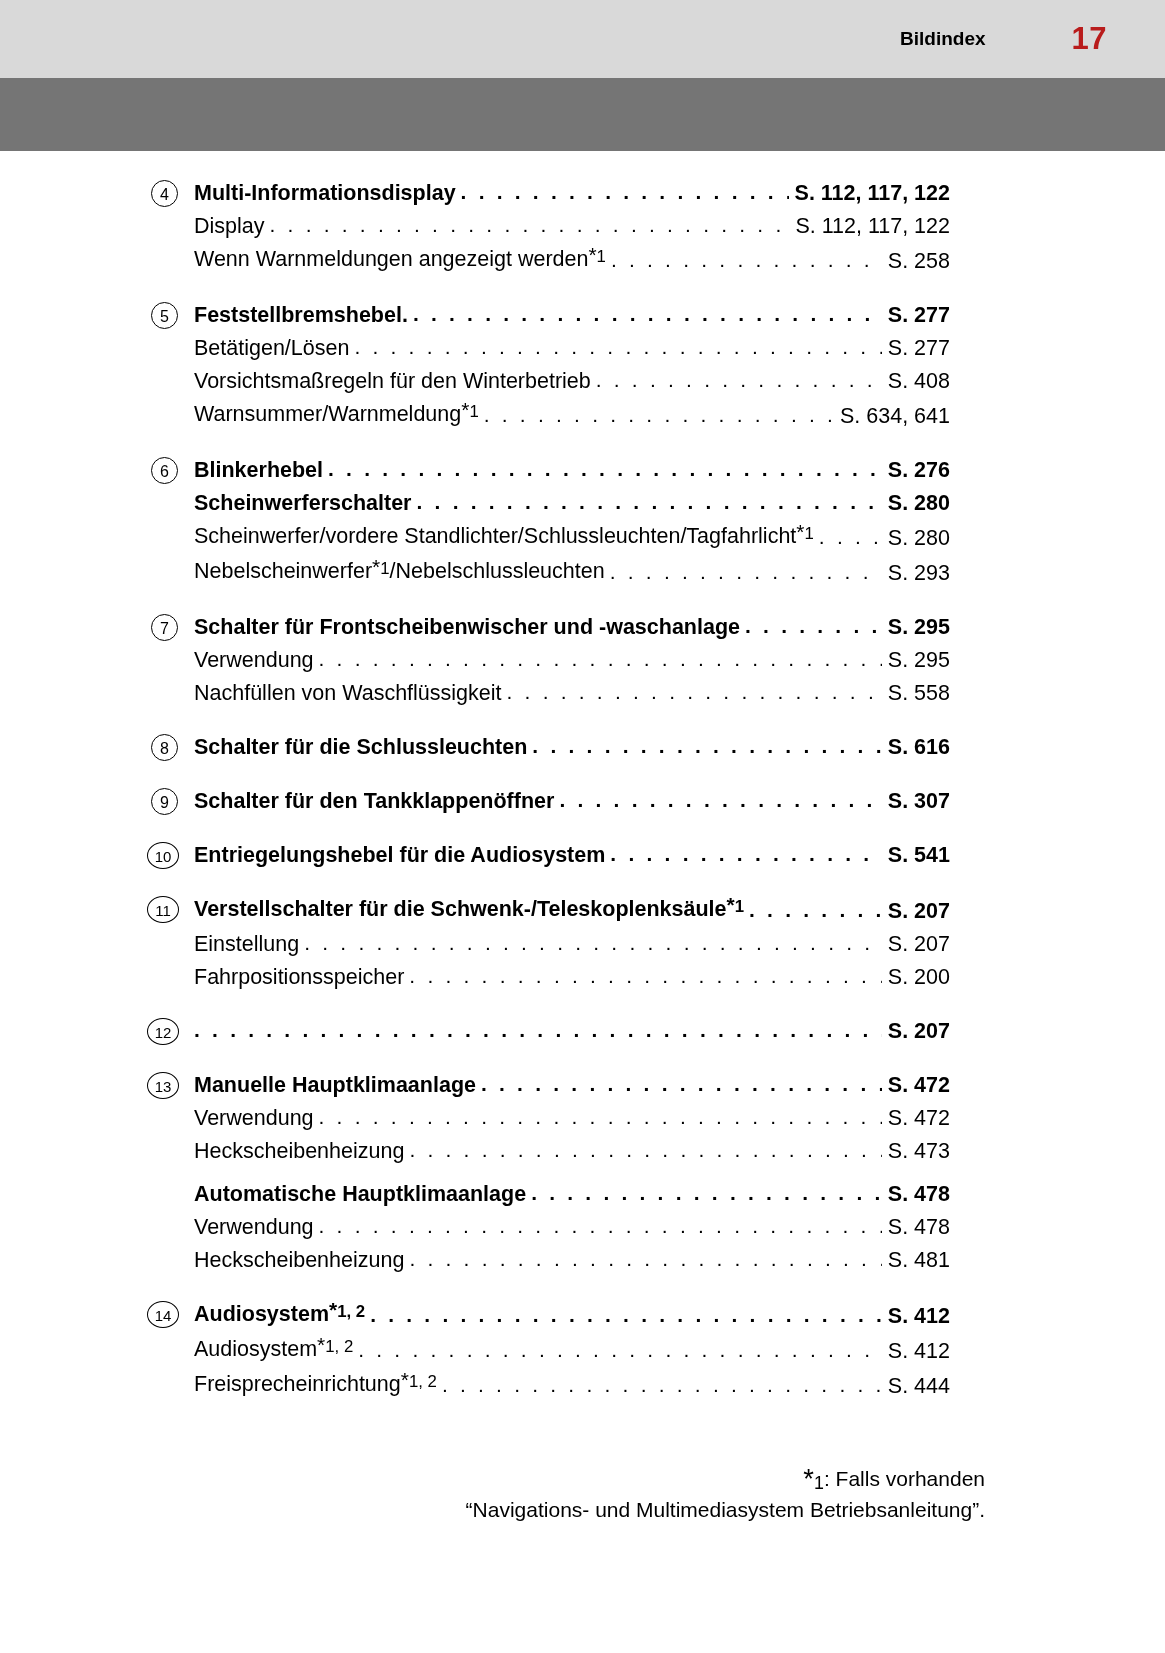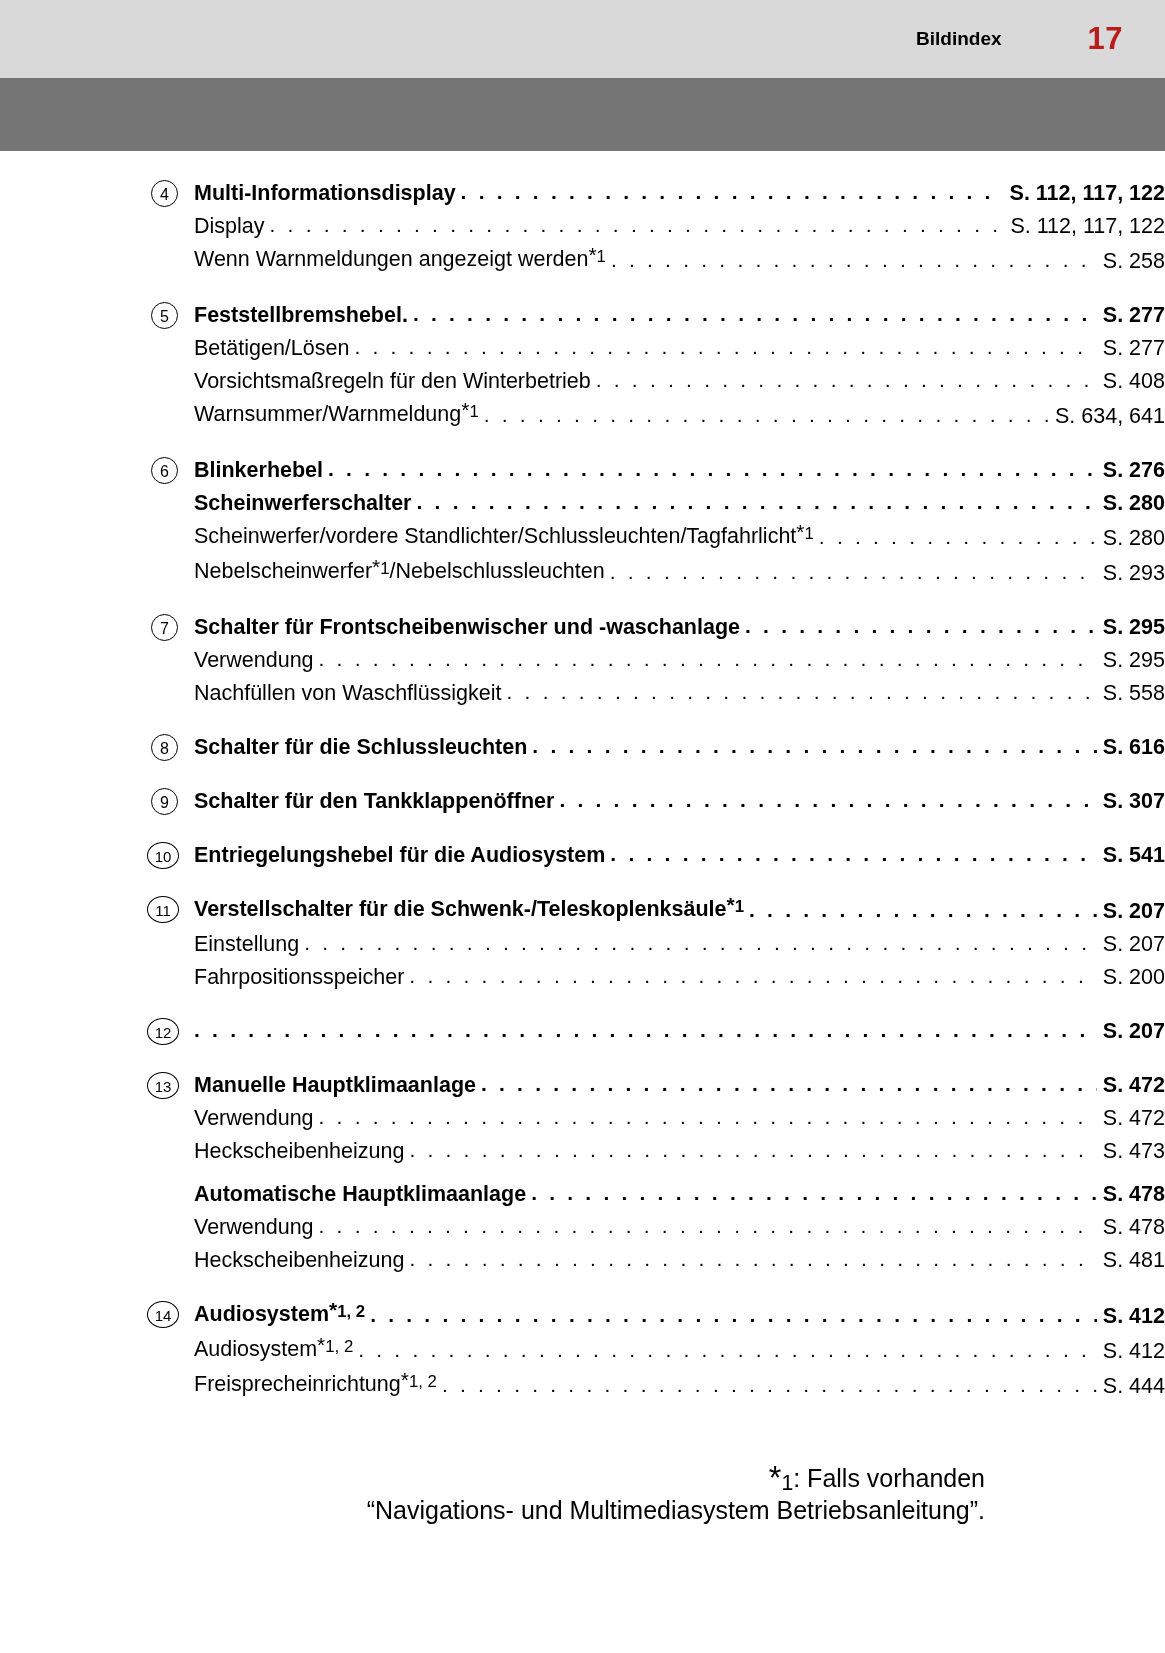--- a/index.html
+++ b/index.html
@@ -16,21 +16,21 @@
     overflow: hidden;
   }
 
   
   .header-bar {
     height: 78px;
     background: #d9d9d9;
     display: flex;
     align-items: center;
     justify-content: flex-end;
-    padding-right: 42px;
+    padding-right: 58px;
     box-sizing: border-box;
   }
   .header-section {
     font-size: 19px;
     font-weight: bold;
     color: #000;
     margin-right: 86px;
   }
   .header-page {
     font-size: 31px;
@@ -95,20 +95,21 @@
     font-size: 21px;
     color: #000;
     transform: translateY(-1px);
   }
   .line .page {
     flex: 0 0 auto;
     padding-left: 6px;
     text-align: right;
   }
   .line-wrap {
+    padding-right: 215px;
   }
 
   sup.star {
     font-size: 0.78em;
     vertical-align: baseline;
     position: relative;
     top: -0.25em;
   }
   sup.star .ast {
     font-size: 1.25em;
@@ -117,21 +118,21 @@
   .gap-small { height: 10px; }
   .group-gap { height: 14px; }
 
   
   .footnotes {
     position: absolute;
     left: 0;
     right: 0;
     bottom: 128px;
     padding: 0 180px 0 140px;
-    font-size: 25px;
+    font-size: 21px;
     line-height: 30px;
     text-align: right;
   }
   .footnotes .fn {
     display: block;
   }
   .footnotes .fn2-line2 {
     display: block;
   }
   .fnmark {

